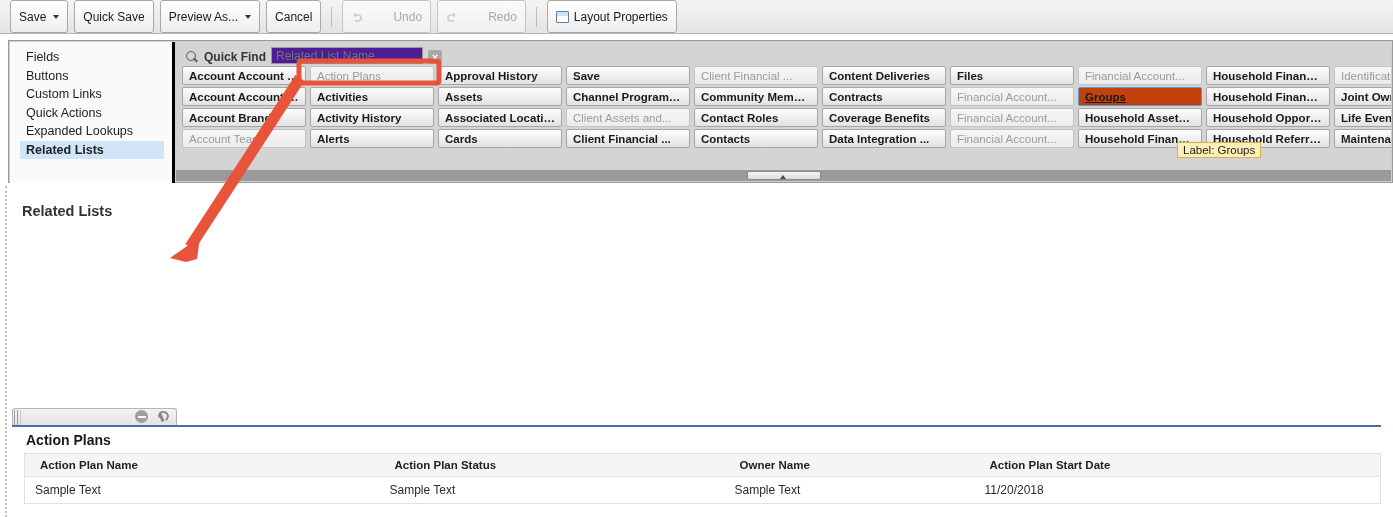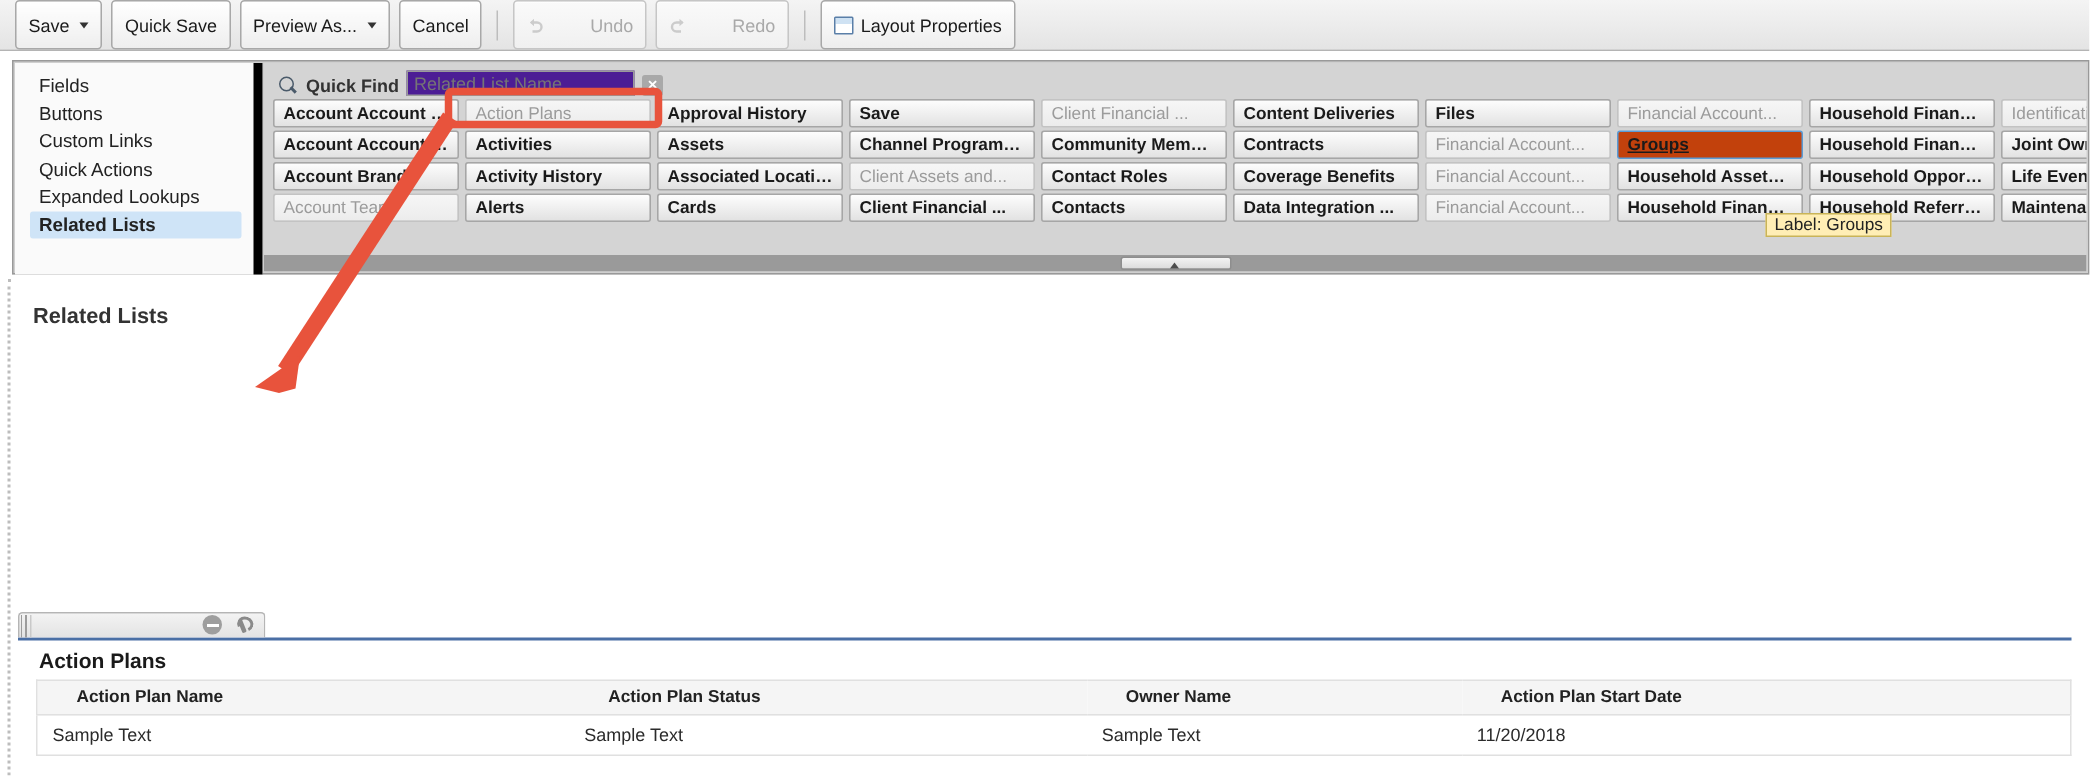--- a/index.html
+++ b/index.html
@@ -43,21 +43,21 @@
   }
   .arrowico { display: inline-block; width: 12px; height: 12px; position: relative; }
 
   
   .editor {
     position: absolute; left: 8px; top: 40px; width: 1385px; height: 143px;
     background: #cfcfcf; border: 1px solid #999;
   }
   .sidebar {
     position: absolute; left: 1px; top: 1px; width: 165px; height: 141px;
-    background: #fafafa; border-right: 6px solid #000000;
+    background: #fafafa; border-right: 3px solid #000000;
     padding: 6px 0 0 10px;
   }
   .snav { font-size: 12.5px; line-height: 18.5px; color: #222; cursor: pointer;
     padding: 0 6px; margin-right: 8px; border-radius: 2px; }
   .snav.active { background: #cfe4f7; font-weight: bold; }
 
   .palette { position: absolute; left: 167px; top: 1px; right: 1px; bottom: 1px;
     background: #d4d4d4; overflow: hidden; }
   .qf-row { display: flex; align-items: flex-end; height: 22px; padding: 3px 0 0 10px; gap: 5px; }
   .qf-label { font-weight: bold; font-size: 12px; color: #333; }
@@ -131,21 +131,21 @@
 
   .sec-body { border-top: 2px solid #4a6fa5; background: #fff; }
   .sec-head { position: relative; height: 26px; display: flex; align-items: center;
     padding-left: 14px; }
   .sec-name { font-size: 14px; font-weight: bold; color: #1a1a1a; }
 
   table.rl { width: 1357px; margin: 0 0 0 12px; border-collapse: collapse;
     border: 1px solid #e0e0e0; background: #fff; }
   table.rl th { background: #f5f5f5; border-bottom: 1px solid #e0e0e0;
     text-align: left; font-size: 11.5px; font-weight: bold; color: #222;
-    padding: 5px 0 5px 26px; }
+    padding: 5px 0 5px 15px; }
   table.rl td { padding: 6px 0 6px 10px; font-size: 12px; color: #2b2b2b; }
 
   
   .anno { position: absolute; left: 0; top: 0; width: 1393px; height: 517px;
     pointer-events: none; z-index: 60; }
 </style>
 </head>
 <body>
 
 <div id="app">

